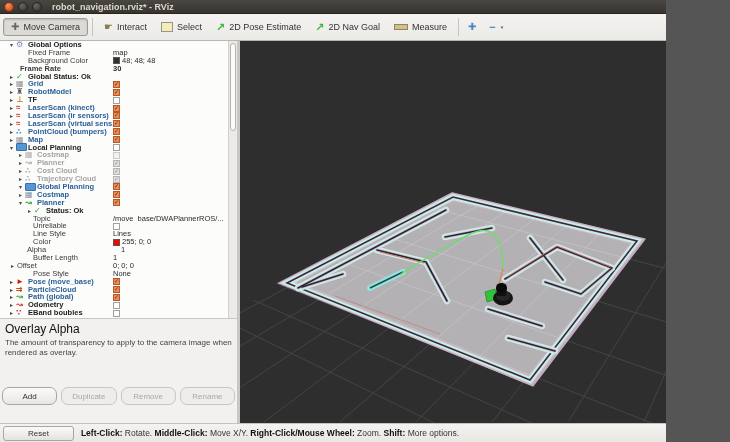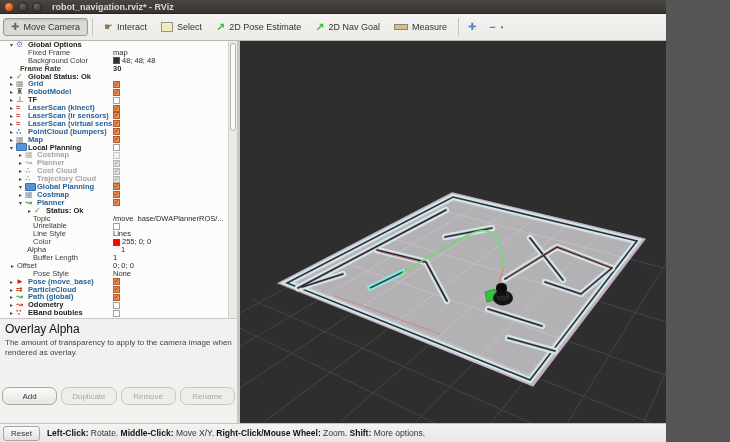--- a/index.html
+++ b/index.html
@@ -72,21 +72,21 @@
   .pbtn.disabled{color:#a8a8a8;border-color:#c8c6c2;background:#eeedea;}
   .viewport{position:absolute;left:240px;top:0;width:482px;height:382px;background:#2e2e2e;}
   .rightstrip{position:absolute;right:0;top:0;width:8px;height:382px;background:#f0efeb;
     border-left:1px solid #c5c3bf;box-sizing:border-box;}
   .striphandle{position:absolute;left:1px;top:184px;width:4px;height:12px;
     background:#b8b6b2;border-radius:1px;}
   
   .statusbar{position:absolute;left:0;top:423px;width:730px;height:19px;
     background:linear-gradient(#f4f3f1,#e9e7e3);border-top:1px solid #c5c3bf;
     display:flex;align-items:center;padding:0 3px;box-sizing:border-box;font-size:8.5px;color:#333;}
-  .resetbtn{height:13px;padding:0 7px;font-size:8px;color:#333;
+  .resetbtn{height:13px;padding:0 24px;font-size:8px;color:#333;
     background:linear-gradient(#fbfaf9,#e4e2de);border:1px solid #a8a6a2;border-radius:3px;
     display:flex;align-items:center;margin-right:7px;flex:none;}
   .hintseg{white-space:pre;}
   .hintseg.b{font-weight:bold;color:#111;}
   .fps{margin-left:auto;border-left:1px solid #c5c3bf;padding:0 6px 0 10px;color:#333;}
 </style>
 </head>
 <body>
 
 <div id="window">

